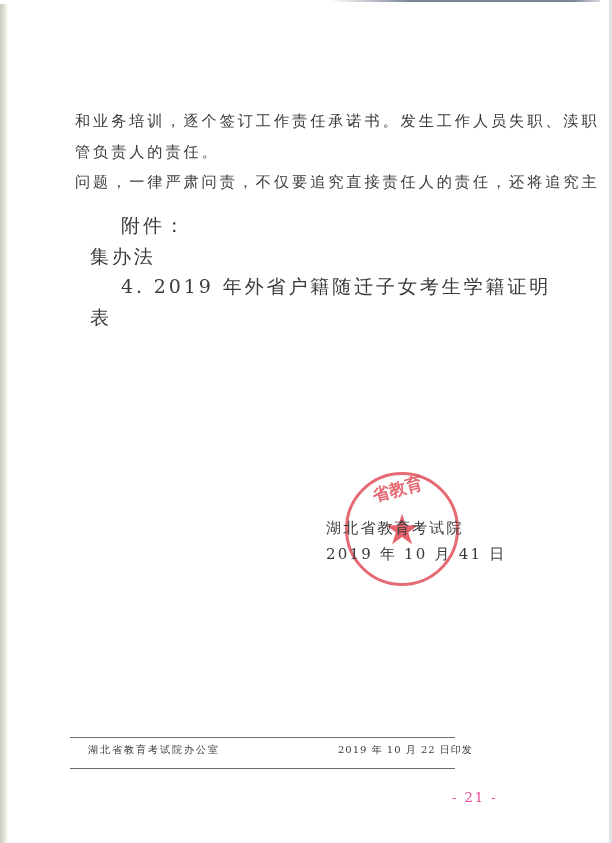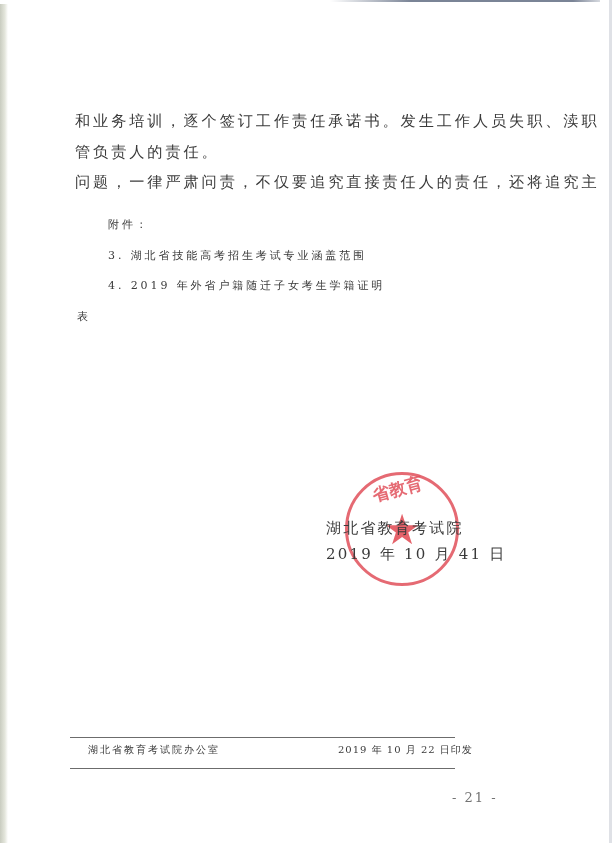--- a/index.html
+++ b/index.html
@@ -21,21 +21,21 @@
     position: absolute; right: 0; top: 0; width: 3px; height: 843px;
     background: #dfe1e6;
   }
   .text {
     position: absolute; left: 75px; width: 452px;
     font-size: 15.2px; line-height: 30.5px; letter-spacing: 2.9px;
     white-space: nowrap;
   }
   .para { top: 106px; }
   .line { display: block; height: 30.5px; }
-  .attach { position: absolute; left: 77px; top: 210px; width: 460px; font-size: 11px; letter-spacing: 2.9px; }
+  .attach { position: absolute; left: 90px; top: 210px; width: 460px; font-size: 19px; letter-spacing: 2.9px; }
   .attach .row { height: 30.5px; line-height: 30.5px; white-space: nowrap; }
   .indent { padding-left: 31px; }
   .sig {
     position: absolute; left: 326px; font-size: 15px; letter-spacing: 2.2px; white-space: nowrap;
   }
   .sig-org { top: 519px; }
   .sig-date { top: 545px; }
   .seal {
     position: absolute; left: 345px; top: 472px; width: 114px; height: 114px;
     border-radius: 50%; border: 3px solid rgba(225,80,90,0.85);
@@ -47,38 +47,38 @@
     font-family: "DejaVu Sans", sans-serif;
   }
   .seal-text {
     position: absolute; color: rgba(225,80,90,0.85); font-size: 17px; font-weight: bold;
   }
   .rule { position: absolute; left: 70px; width: 385px; height: 1px; background: #6c6c6c; }
   .rule-top { top: 737px; }
   .rule-bottom { top: 768px; }
   .footer-org { position: absolute; left: 88px; top: 743px; font-size: 10px; letter-spacing: 2px; }
   .footer-date { position: absolute; left: 338px; top: 743px; font-size: 10px; letter-spacing: 1px; }
-  .page-num { position: absolute; left: 452px; top: 790px; font-size: 13px; color: #737373; letter-spacing: 2px; }
+  .page-num { position: absolute; left: 452px; top: 790px; font-size: 13px; color: #ec4899; letter-spacing: 2px; }
 </style>
 </head>
 <body>
 
 <div class="left-edge"></div>
 <div class="top-edge"></div>
 <div class="right-edge"></div>
 
 <div class="text para">
   <span class="line">和业务培训，逐个签订工作责任承诺书。发生工作人员失职、渎职</span>
   <span class="line">管负责人的责任。</span>
   <span class="line">问题，一律严肃问责，不仅要追究直接责任人的责任，还将追究主</span>
 </div>
 
 <div class="attach">
   <div class="row indent">附件：</div>
-  <div class="row indent">3. 湖北省技能高考招生考试专业涵盖范围</div>
+  <div class="row">集办法</div>
   <div class="row indent">4. 2019 年外省户籍随迁子女考生学籍证明</div>
   <div class="row">表</div>
 </div>
 
 <div class="seal"></div>
 <div class="seal-star">★</div>
 <div class="seal-text" style="left:372px;top:478px;transform:rotate(-15deg);">省教育</div>
 
 <div class="sig sig-org">湖北省教育考试院</div>
 <div class="sig sig-date">2019 年 10 月 41 日</div>

